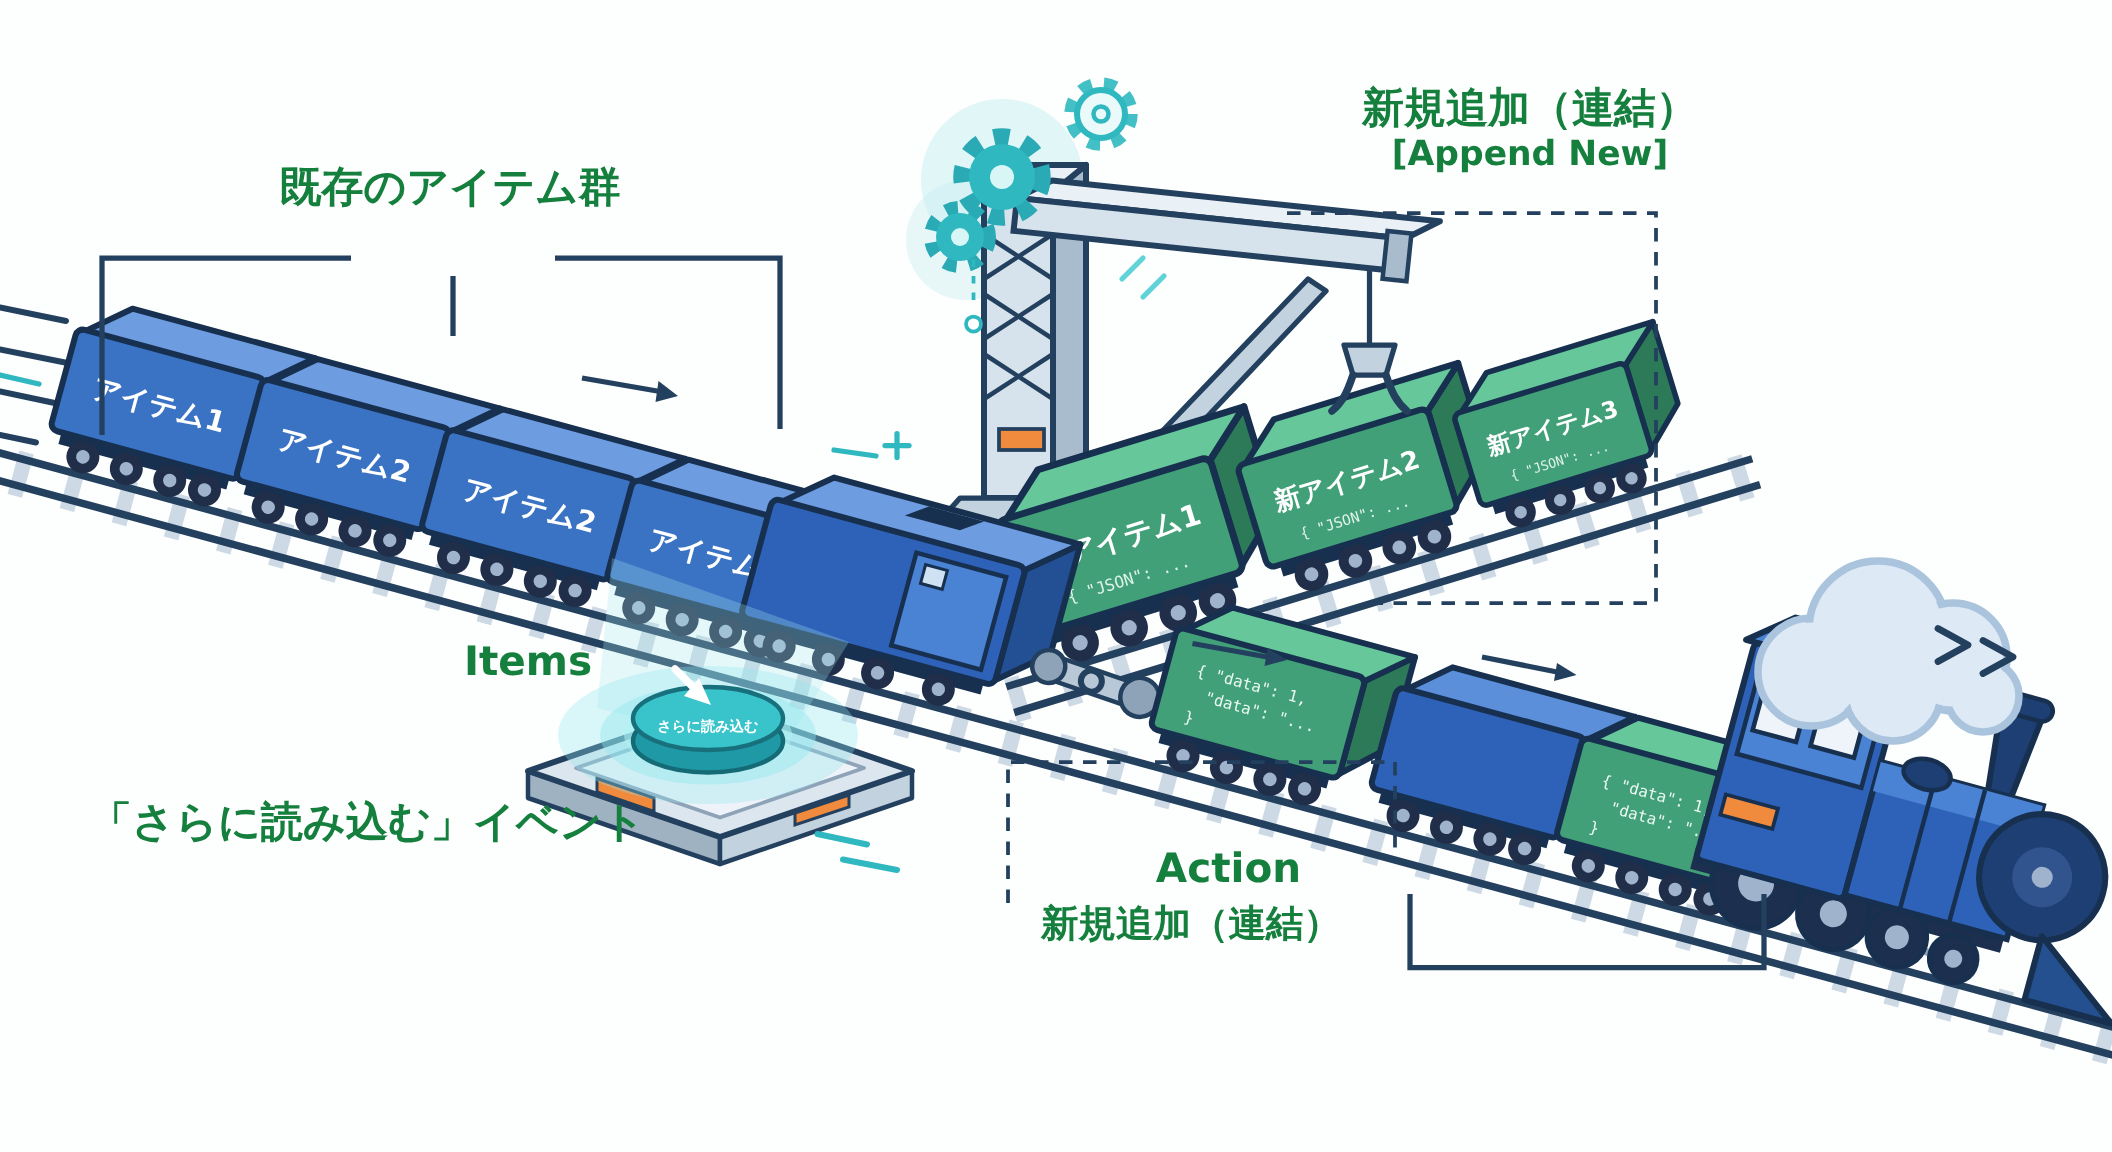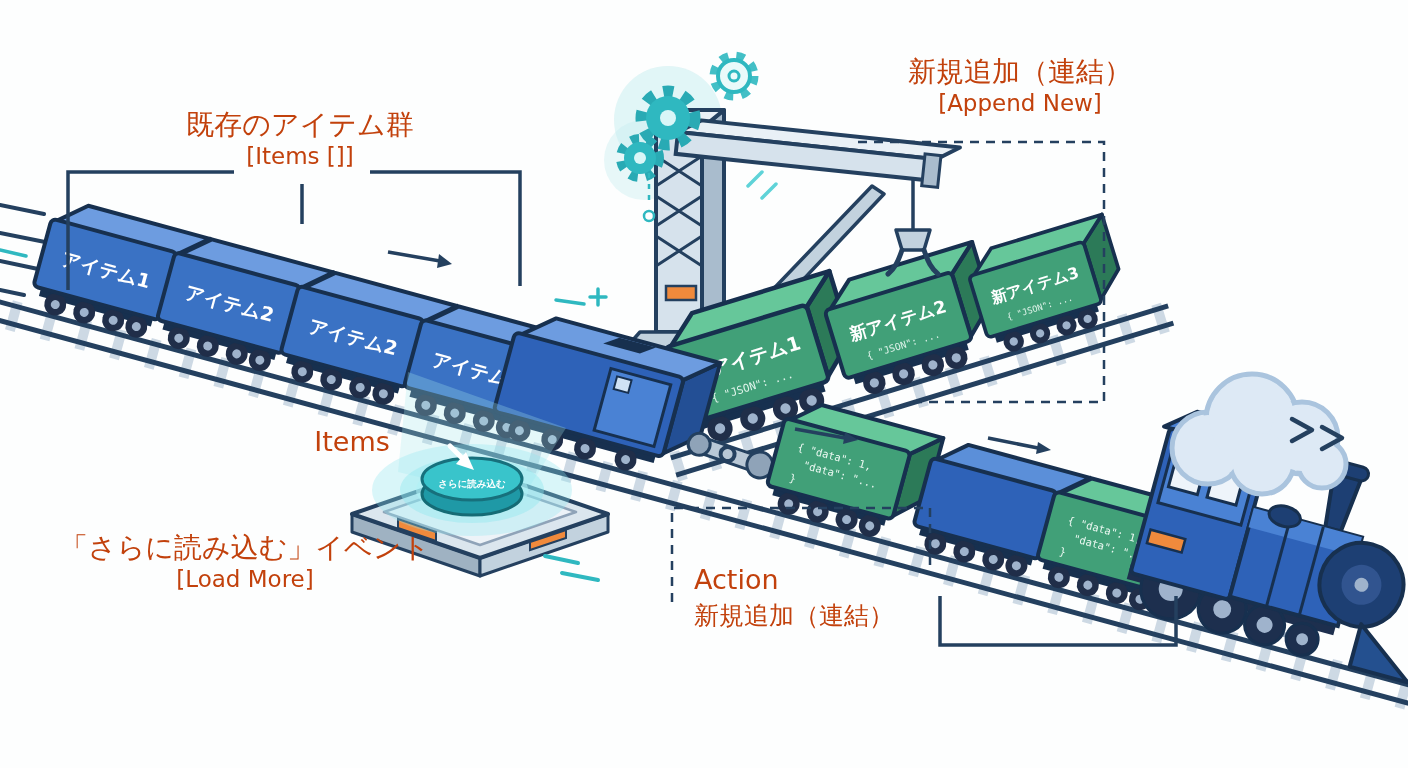--- a/index.html
+++ b/index.html
@@ -1,19 +1,19 @@
 <!DOCTYPE html>
 <html><head>
 <meta charset="utf-8">
 <style>
   html,body{margin:0;padding:0;background:#ffffff;}
   .stage{position:relative;width:1408px;height:768px;overflow:hidden;background:#fdfefe;
          font-family:"DejaVu Sans","Liberation Sans",sans-serif;}
   .stage svg{position:absolute;left:0;top:0;}
-  .lbl{position:absolute;color:#c2410c;font-weight:400;text-align:center;line-height:1.22;}
+  .lbl{position:absolute;color:#15803d;font-weight:700;text-align:center;line-height:1.22;}
   .lbl .jp{font-size:28px;}
   .lbl .en{font-size:23px;}
   .lbl.small .jp{font-size:26px;}
   .left-align{text-align:left;}
 </style>
 </head>
 <body>
 
 <div class="stage">
 <svg width="1408" height="768" viewBox="0 0 1408 768">
@@ -287,36 +287,34 @@
     <g stroke="#2fb8c0" stroke-width="3.5" stroke-linecap="round">
       <line x1="556" y1="300" x2="584" y2="304"></line>
       <line x1="590" y1="297" x2="606" y2="297"></line>
       <line x1="598" y1="289" x2="598" y2="305"></line>
     </g>
   </g>
 </svg>
 
 <div class="lbl" style="left:70px;top:108px;width:460px;">
   <div class="jp">既存のアイテム群</div>
-  <div class="en">[Items []]</div>
 </div>
 
 <div class="lbl" style="left:870px;top:55px;width:300px;">
   <div class="jp">新規追加（連結）</div>
   <div class="en">[Append New]</div>
 </div>
 
 <div class="lbl" style="left:292px;top:426px;width:120px;">
   <div class="en" style="font-size:27px;">Items</div>
 </div>
 
 <div class="lbl" style="left:30px;top:531px;width:430px;">
   <div class="jp">「さらに読み込む」イベント</div>
-  <div class="en">[Load More]</div>
 </div>
 
 <div class="lbl left-align small" style="left:694px;top:564px;width:250px;">
-  <div class="en" style="font-size:27px;text-align:left;">Action</div>
+  <div class="en" style="font-size:27px;text-align:center;">Action</div>
   <div class="jp" style="font-size:25px;text-align:left;margin-top:4px;">新規追加（連結）</div>
 </div>
 
 
 </div>
 
 </body></html>

